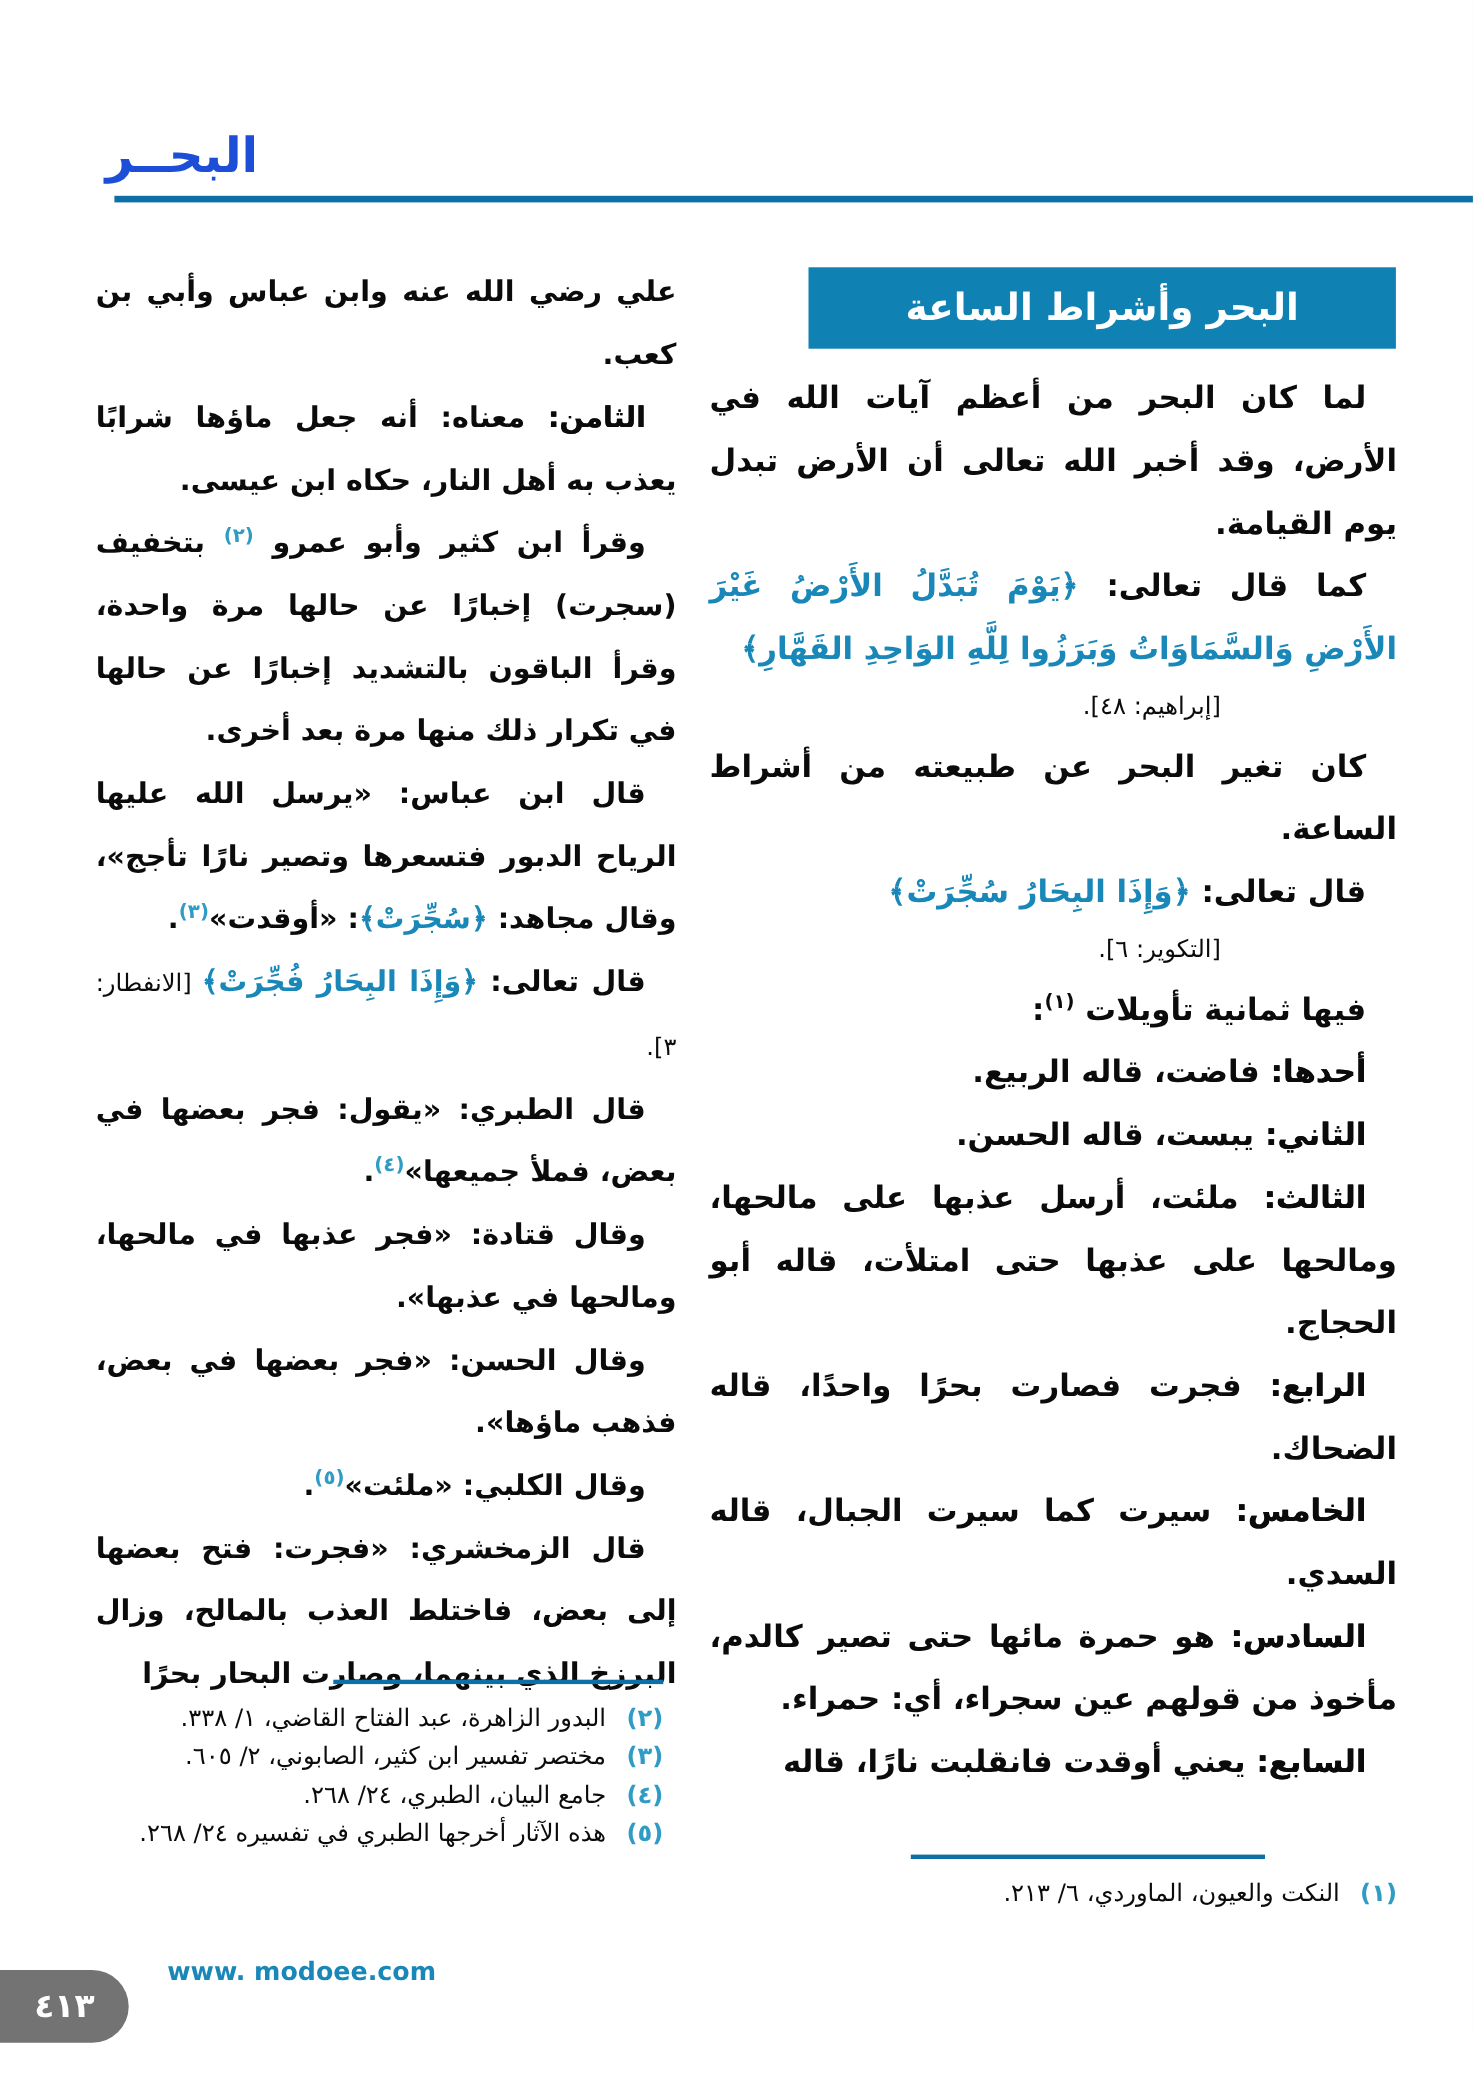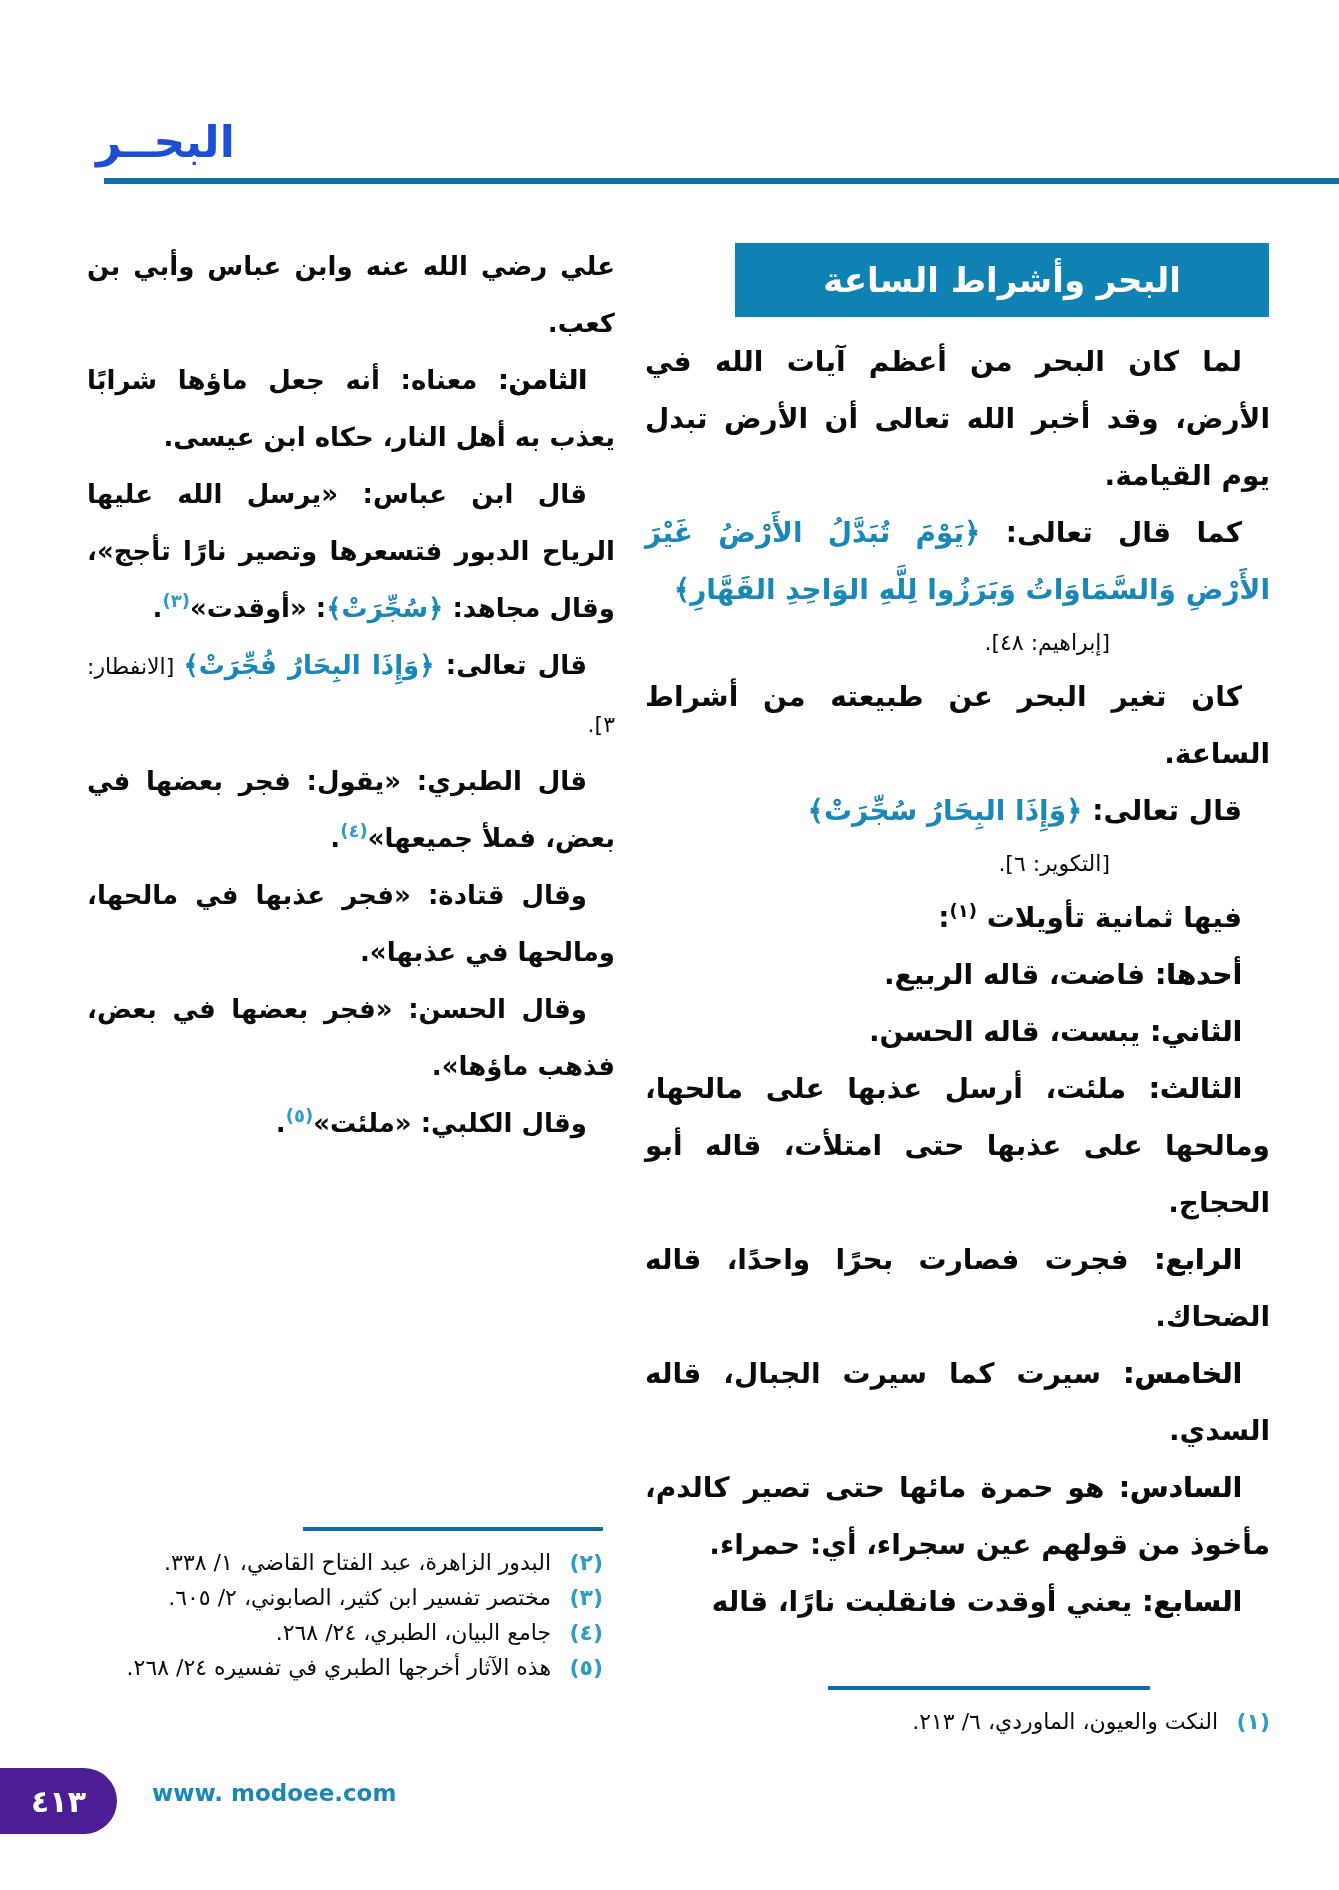--- a/index.html
+++ b/index.html
@@ -103,44 +103,46 @@
         <p class="para"><span class="run-b">الخامس:</span><span class="run-n"> سيرت كما سيرت الجبال، قاله السدي.</span></p>
         <p class="para"><span class="run-b">السادس:</span><span class="run-n"> هو حمرة مائها حتى تصير كالدم، مأخوذ من قولهم عين سجراء، أي: حمراء.</span></p>
         <p class="para"><span class="run-b">السابع:</span><span class="run-n"> يعني أوقدت فانقلبت نارًا، قاله</span></p>
       </div>
   </div>
 
   <div class="col col-left">
     <div>
         <p class="para noindent"><span class="run-n">علي رضي الله عنه وابن عباس وأبي بن كعب.</span></p>
         <p class="para"><span class="run-b">الثامن:</span><span class="run-n"> معناه: أنه جعل ماؤها شرابًا يعذب به أهل النار، حكاه ابن عيسى.</span></p>
+        <p class="para"><span class="run-n">وقرأ ابن كثير وأبو عمرو </span><span class="run-supb" style="color: rgb(47, 156, 197);">(٢)</span><span class="run-n"> بتخفيف (سجرت) إخبارًا عن حالها مرة واحدة، وقرأ الباقون بالتشديد إخبارًا عن حالها في تكرار ذلك منها مرة بعد أخرى.</span></p>
         <p class="para"><span class="run-n">قال ابن عباس: «يرسل الله عليها الرياح الدبور فتسعرها وتصير نارًا تأجج»، وقال مجاهد: </span><span class="run-q" style="color: rgb(25, 135, 183);">﴿سُجِّرَتْ﴾</span><span class="run-n">: «أوقدت»</span><span class="run-supb" style="color: rgb(47, 156, 197);">(٣)</span><span class="run-n">.</span></p>
         <p class="para"><span class="run-n">قال تعالى: </span><span class="run-q" style="color: rgb(25, 135, 183);">﴿وَإِذَا البِحَارُ فُجِّرَتْ﴾</span><span class="run-refi"> [الانفطار: ٣].</span></p>
         <p class="para"><span class="run-n">قال الطبري: «يقول: فجر بعضها في بعض، فملأ جميعها»</span><span class="run-supb" style="color: rgb(47, 156, 197);">(٤)</span><span class="run-n">.</span></p>
         <p class="para"><span class="run-n">وقال قتادة: «فجر عذبها في مالحها، ومالحها في عذبها».</span></p>
         <p class="para"><span class="run-n">وقال الحسن: «فجر بعضها في بعض، فذهب ماؤها».</span></p>
         <p class="para"><span class="run-n">وقال الكلبي: «ملئت»</span><span class="run-supb" style="color: rgb(47, 156, 197);">(٥)</span><span class="run-n">.</span></p>
+        <p class="para"><span class="run-n">قال الزمخشري: «فجرت: فتح بعضها إلى بعض، فاختلط العذب بالمالح، وزال البرزخ الذي بينهما، وصارت البحار بحرًا</span></p>
       </div>
   </div>
 
   <div class="footnotes footnotes-right">
     <div class="fn-rule fn-rule-right" style="background: rgb(13, 111, 166);"></div>
     <div>
         <p class="fn-item"><span class="fn-num" style="color: rgb(47, 156, 197);">(١)</span><span>النكت والعيون، الماوردي، ٦/ ٢١٣.</span></p>
       </div>
   </div>
 
   <div class="footnotes footnotes-left">
     <div class="fn-rule fn-rule-left" style="background: rgb(13, 111, 166);"></div>
     <div>
         <p class="fn-item"><span class="fn-num" style="color: rgb(47, 156, 197);">(٢)</span><span>البدور الزاهرة، عبد الفتاح القاضي، ١/ ٣٣٨.</span></p>
         <p class="fn-item"><span class="fn-num" style="color: rgb(47, 156, 197);">(٣)</span><span>مختصر تفسير ابن كثير، الصابوني، ٢/ ٦٠٥.</span></p>
         <p class="fn-item"><span class="fn-num" style="color: rgb(47, 156, 197);">(٤)</span><span>جامع البيان، الطبري، ٢٤/ ٢٦٨.</span></p>
         <p class="fn-item"><span class="fn-num" style="color: rgb(47, 156, 197);">(٥)</span><span>هذه الآثار أخرجها الطبري في تفسيره ٢٤/ ٢٦٨.</span></p>
       </div>
   </div>
 
-  <div class="page-badge" style="background: #4c1d95;">
+  <div class="page-badge" style="background: #737373; margin-top: 23px;">
     <span>٤١٣</span>
   </div>
   <div class="site-url" style="color: rgb(25, 135, 183);">www. modoee.com</div>
 
 </div>
 
 </body></html>

